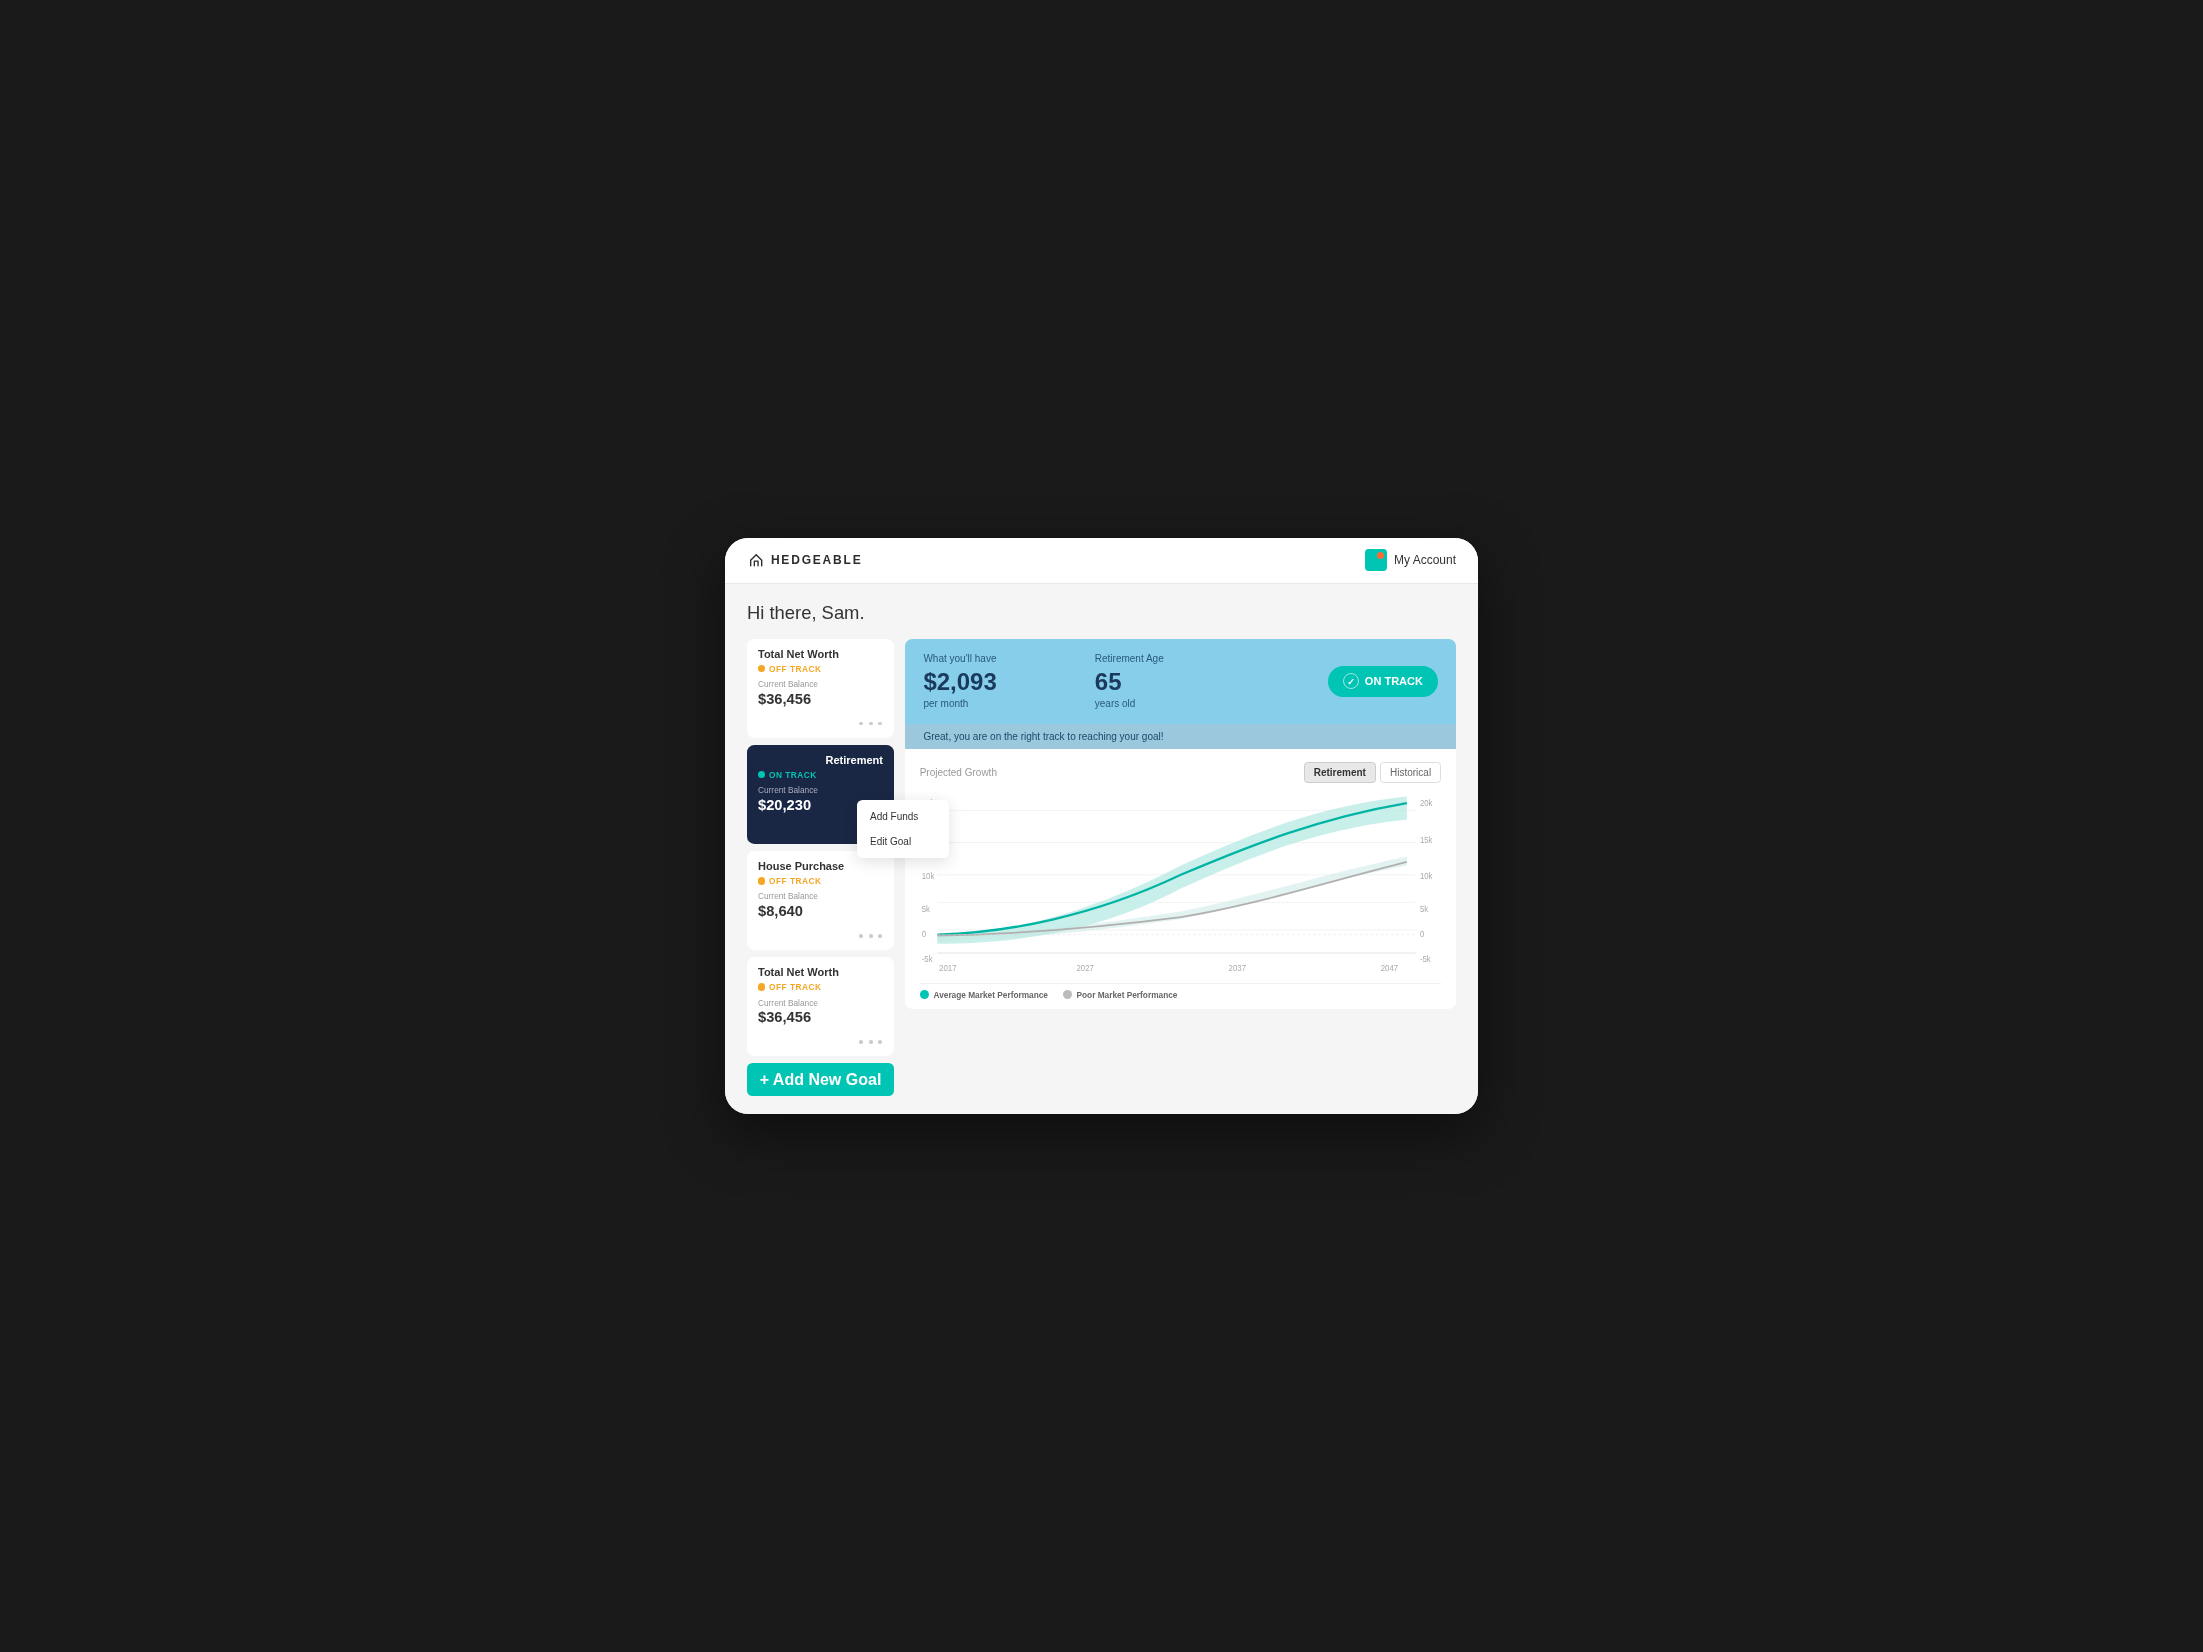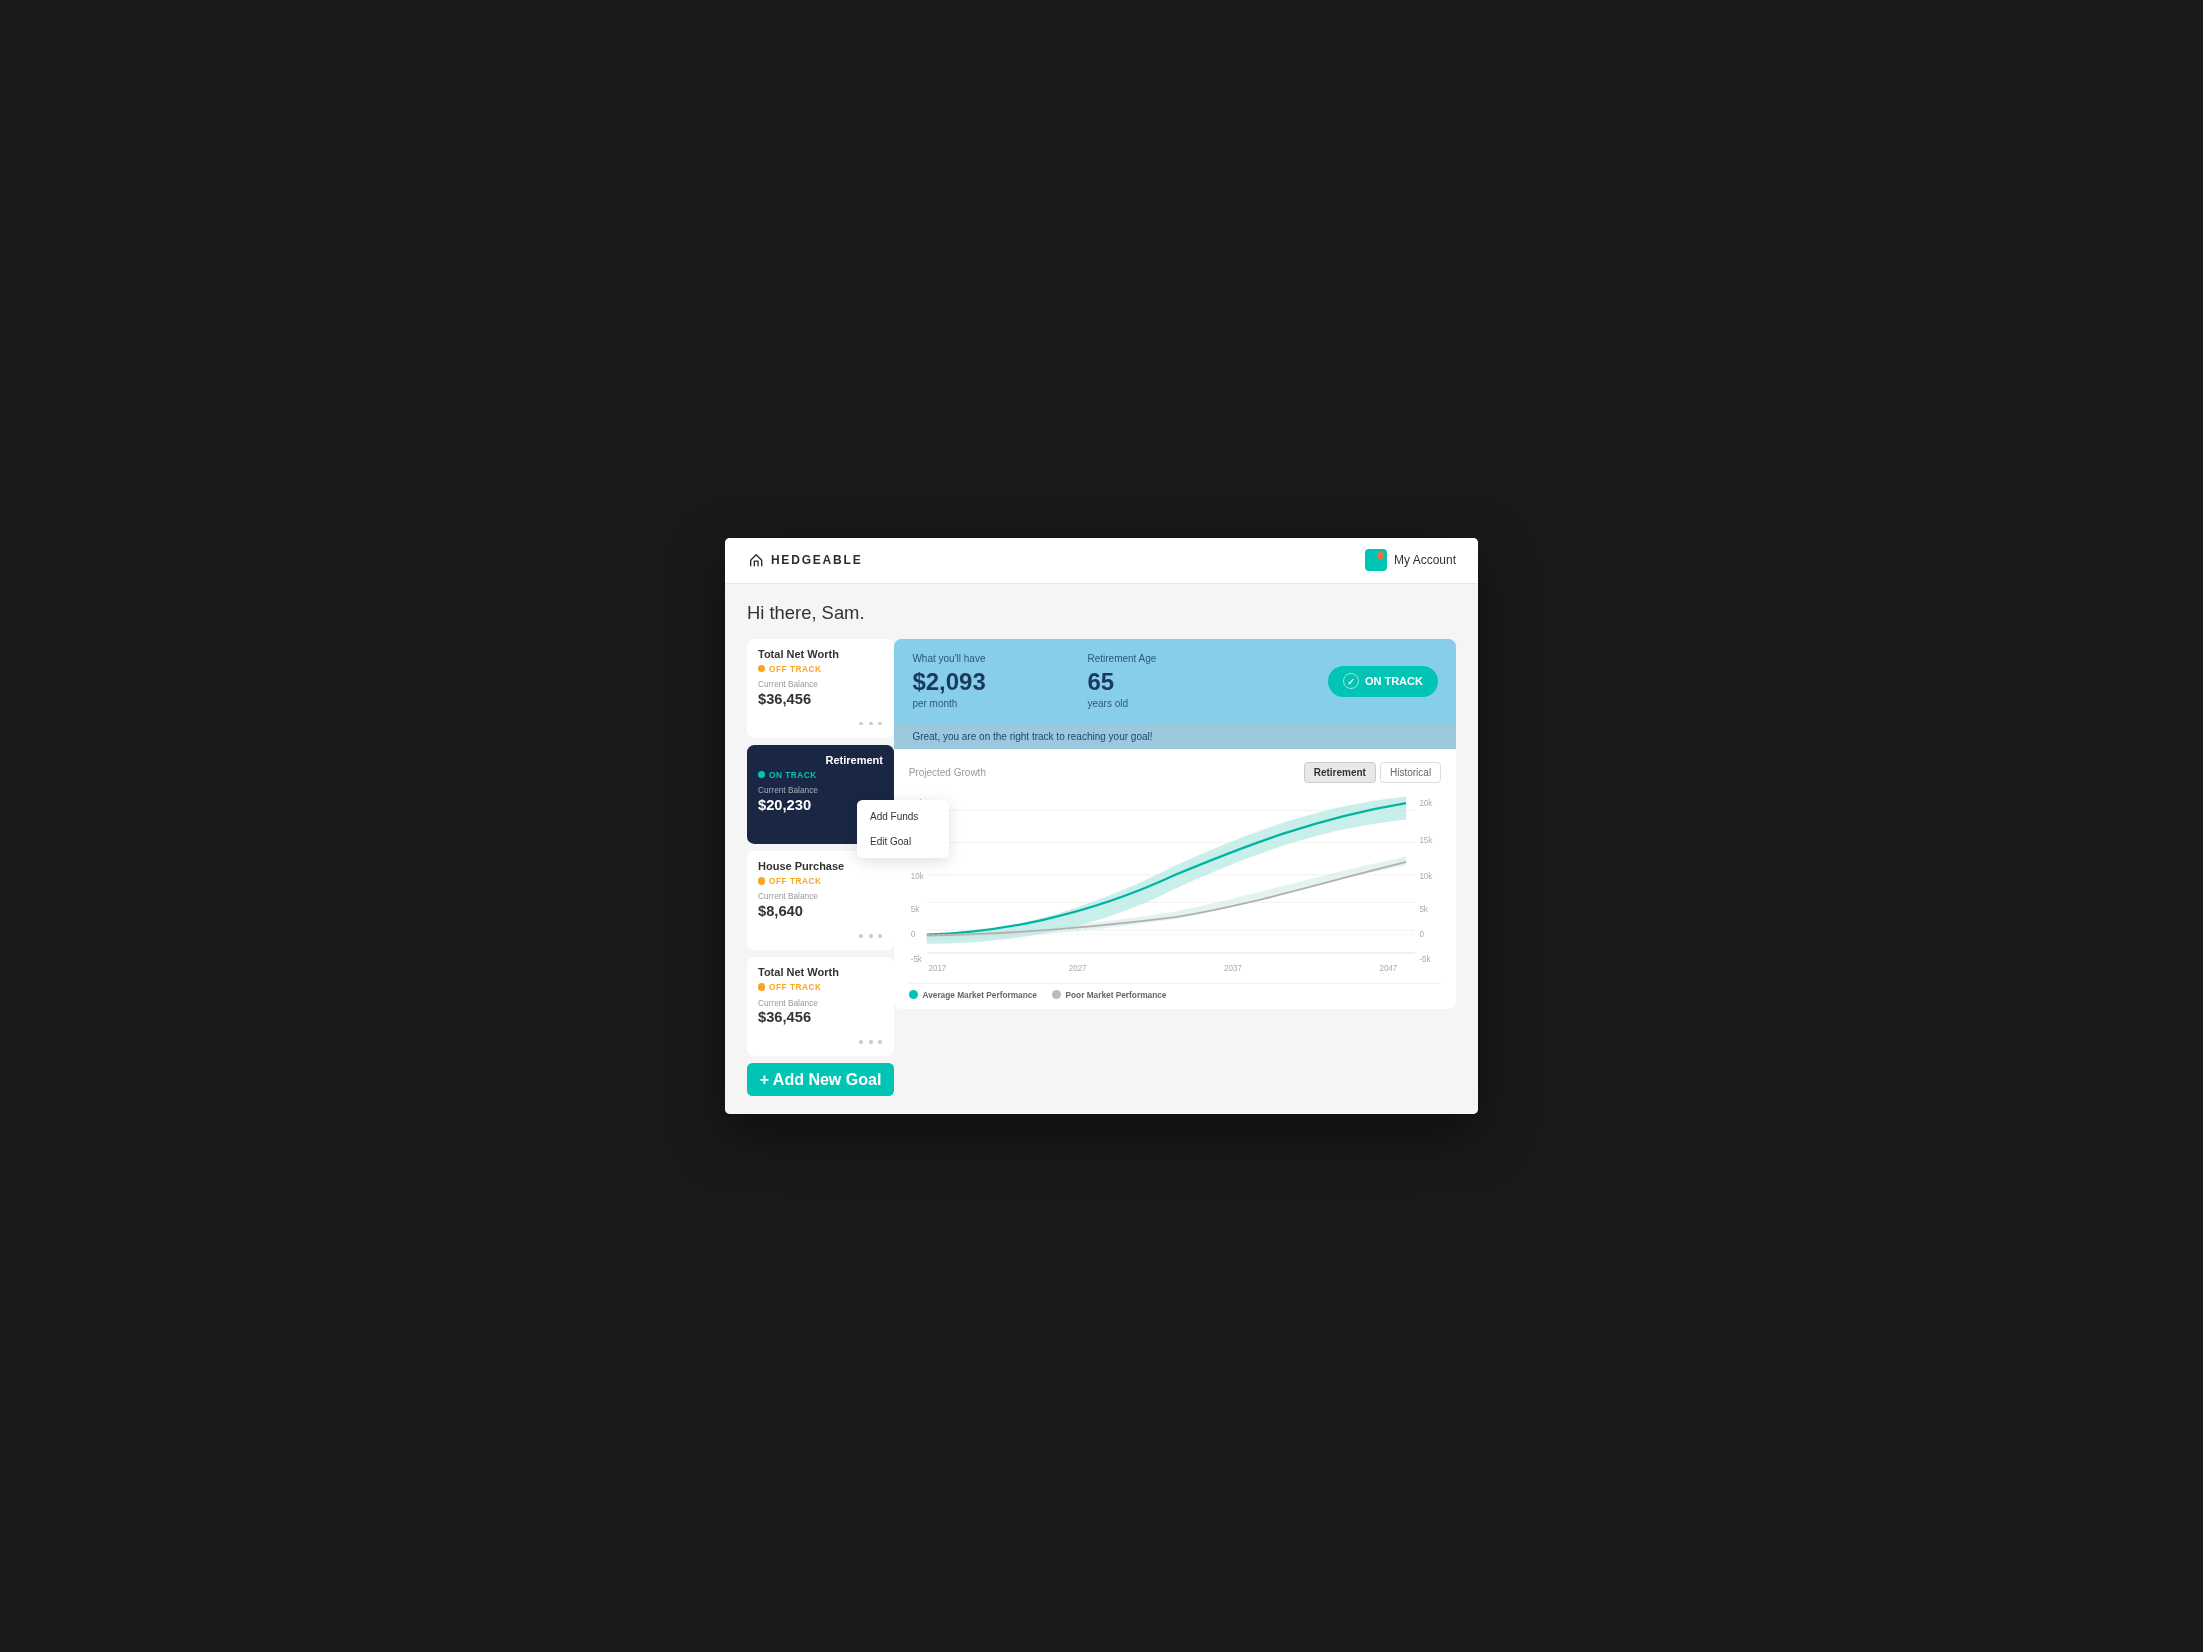--- a/index.html
+++ b/index.html
@@ -6,21 +6,21 @@
     body {
       background: #1a1a1a;
       display: flex;
       justify-content: center;
       align-items: center;
       min-height: 100vh;
       font-family: -apple-system, BlinkMacSystemFont, 'Segoe UI', Helvetica, Arial, sans-serif;
     }
     .app-window {
       background: #f0f0f0;
-      border-radius: 5px;
+      border-radius: 23px;
       width: 753px;
       min-height: 514px;
       overflow: hidden;
       box-shadow: 0 18.4px 55px rgba(0,0,0,0.5);
     }
     .top-bar {
       background: #fff;
       display: flex;
       align-items: center;
       justify-content: space-between;
@@ -77,21 +77,21 @@
       background: #f5f5f5;
     }
     .greeting {
       font-size: 18.4px;
       font-weight: 400;
       color: #333;
       margin-bottom: 14.7px;
     }
     .content-layout {
       display: flex;
-      gap: 0;
+      gap: 11px;
       align-items: flex-start;
     }
     .sidebar {
       width: 147px;
       flex-shrink: 0;
       display: flex;
       flex-direction: column;
       gap: 7.3px;
     }
     .goal-card {

